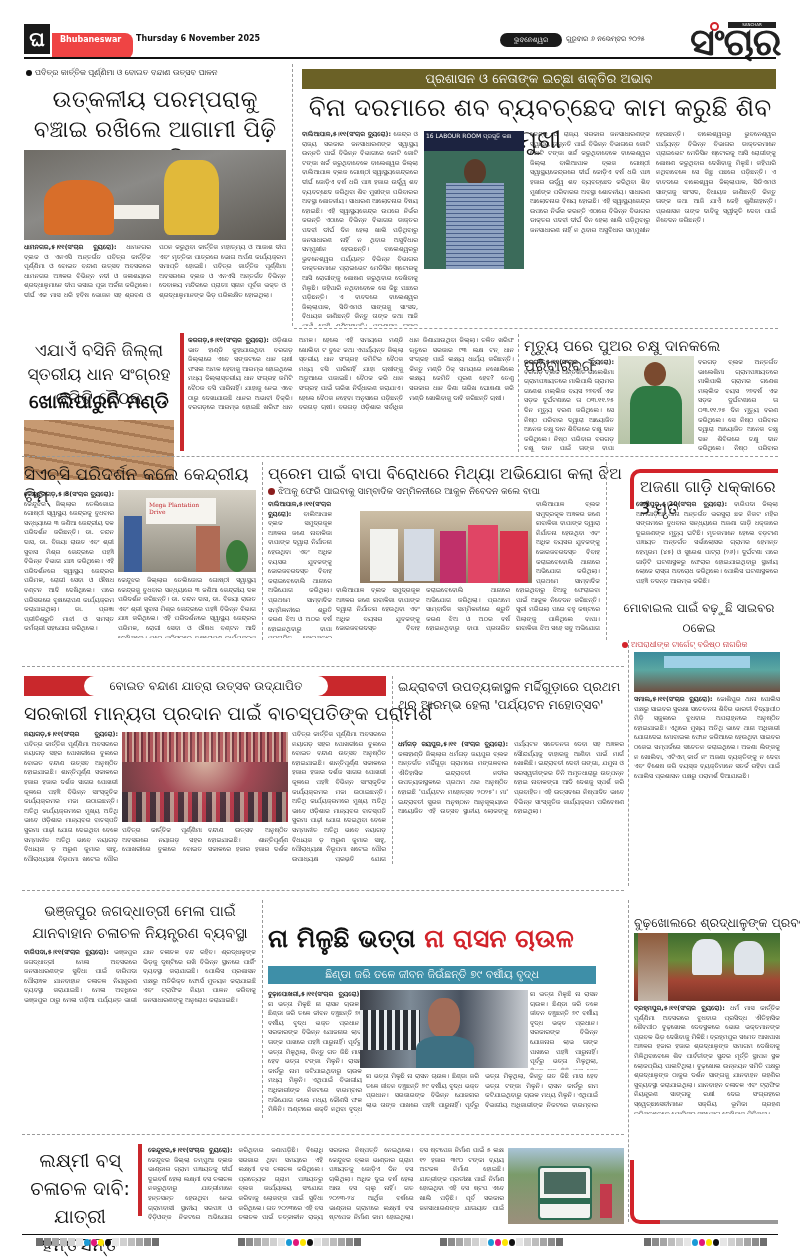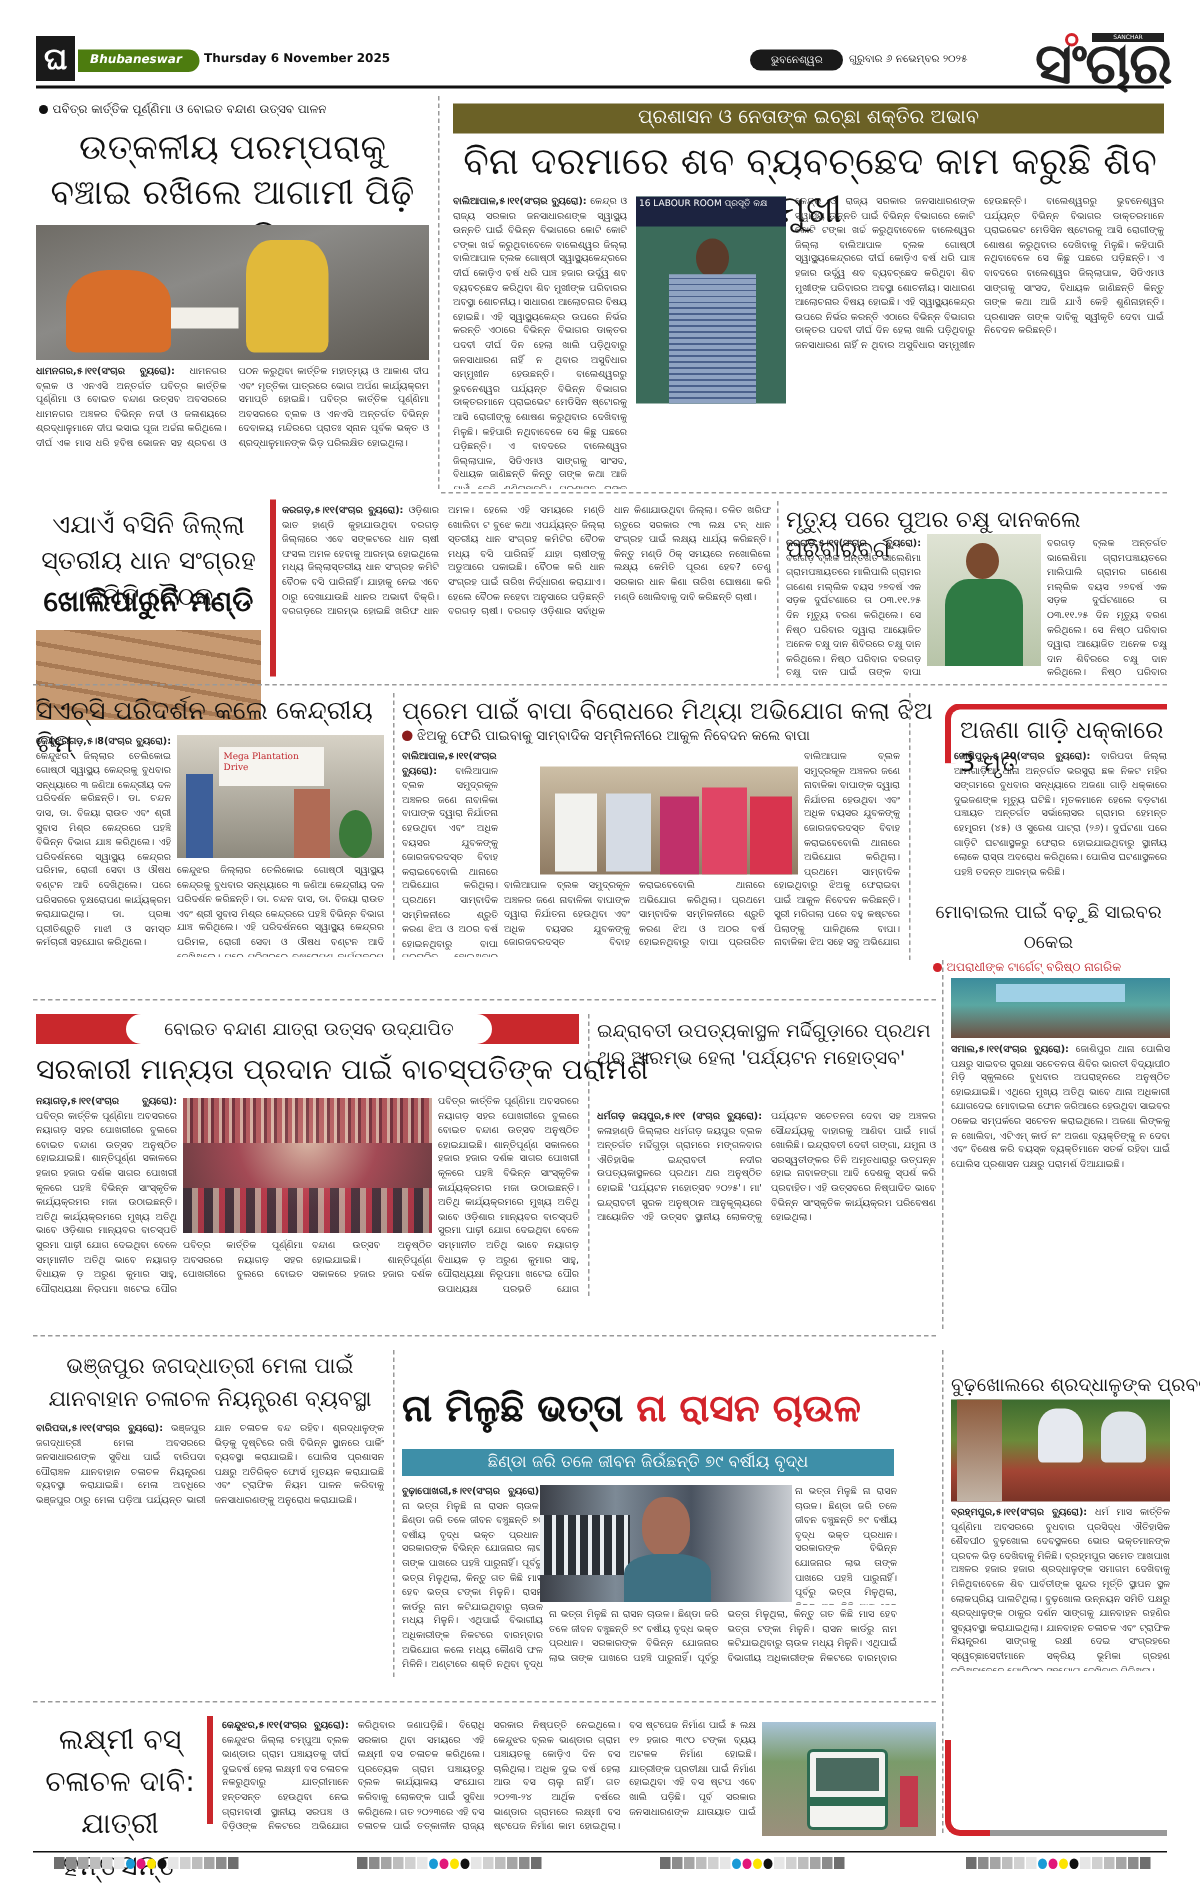--- a/index.html
+++ b/index.html
@@ -10,21 +10,21 @@
   .hl { font-family: "DejaVu Sans", sans-serif; color: #111; line-height: 1.1; font-weight: normal; }
   .body-text { font-size: 6.4px; line-height: 9.6px; color: #222; text-align: justify; overflow: hidden; word-break: break-word; }
   .dateline { font-weight: bold; }
   .photo { position: absolute; overflow: hidden; }
   .vrule { position: absolute; width: 0; border-left: 1px dashed #999; }
   .hrule { position: absolute; height: 0; border-top: 1px dashed #999; }
 
   
   #masthead { position: absolute; left: 0; top: 0; width: 800px; height: 60px; }
   .page-letter { position: absolute; left: 24px; top: 24px; width: 26px; height: 30px; background: #1a1a1a; color: #fff; font-size: 20px; font-weight: bold; display: flex; align-items: center; justify-content: center; }
-  .city-pill { position: absolute; left: 52px; top: 33px; height: 15px; padding: 0 12px 0 8px; background: #4d7c0f; color: #fff; font-size: 8px; font-weight: bold; border-radius: 0 8px 8px 0; line-height: 14px; font-style: italic; }
+  .city-pill { position: absolute; left: 52px; top: 33px; height: 26px; padding: 0 12px 0 8px; background: #ef4444; color: #fff; font-size: 8px; font-weight: bold; border-radius: 0 8px 8px 0; line-height: 14px; }
   .en-date { position: absolute; left: 136px; top: 34px; font-size: 8px; font-weight: bold; }
   .or-pill { position: absolute; left: 500px; top: 33px; height: 14px; padding: 0 14px; background: #1a1a1a; color: #fff; font-size: 7px; border-radius: 8px; line-height: 14px; }
   .or-date { position: absolute; left: 566px; top: 35px; font-size: 7px; }
   .logo { position: absolute; left: 690px; top: 20px; font-size: 38px; font-weight: bold; color: #222; letter-spacing: -1px; }
   .logo-tag { position: absolute; left: 728px; top: 22px; width: 48px; height: 6px; background: #222; color: #fff; font-size: 4px; text-align: center; line-height: 6px; }
   .logo-dot { position: absolute; left: 710px; top: 22px; width: 9px; height: 9px; border: 2px solid #d2232a; border-radius: 50%; }
   .mast-rule { position: absolute; left: 24px; top: 57px; width: 752px; height: 2px; background: #111; }
 
   .kicker-dot { display: inline-block; width: 6px; height: 6px; border-radius: 50%; background: #111; margin-right: 3px; vertical-align: middle; }
   .red-dot { background: #d2232a; }

